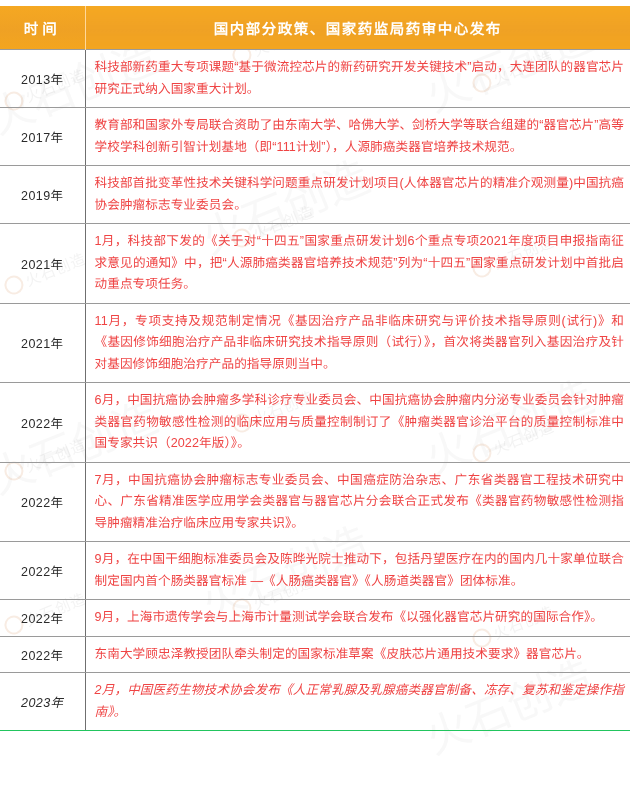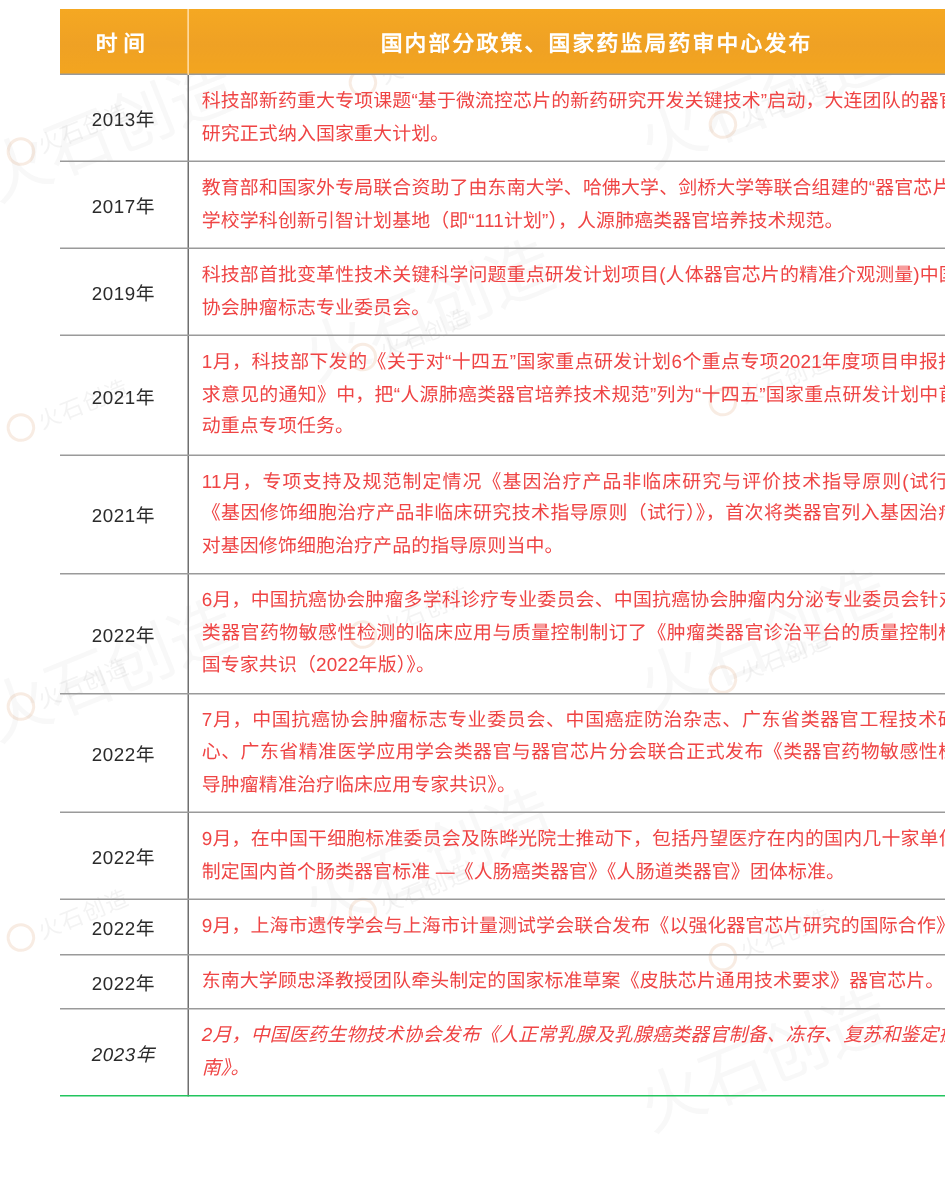--- a/index.html
+++ b/index.html
@@ -50,21 +50,20 @@
     transform: rotate(-22deg);
     white-space: nowrap;
   }
 
   
   #table-wrap {
     position: relative;
     z-index: 1;
     padding-top: 6px;
     box-sizing: border-box;
-    margin-left: 40px;
   }
   table#policy-table {
     width: 630px;
     border-collapse: collapse;
     table-layout: fixed;
   }
   table#policy-table col.col-time { width: 85px; }
   table#policy-table col.col-desc { width: 545px; }
 
   thead th {

